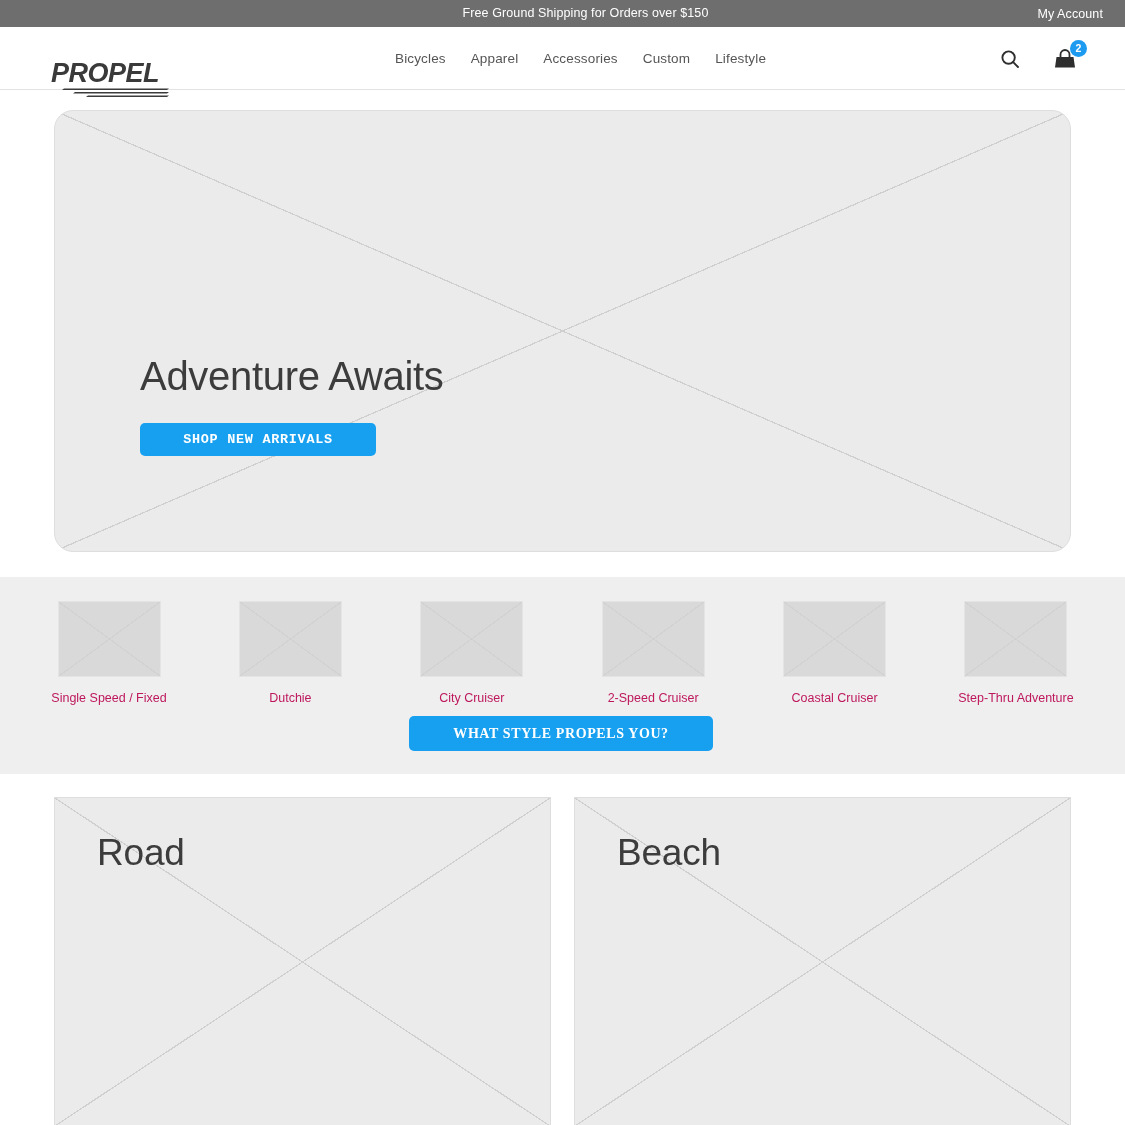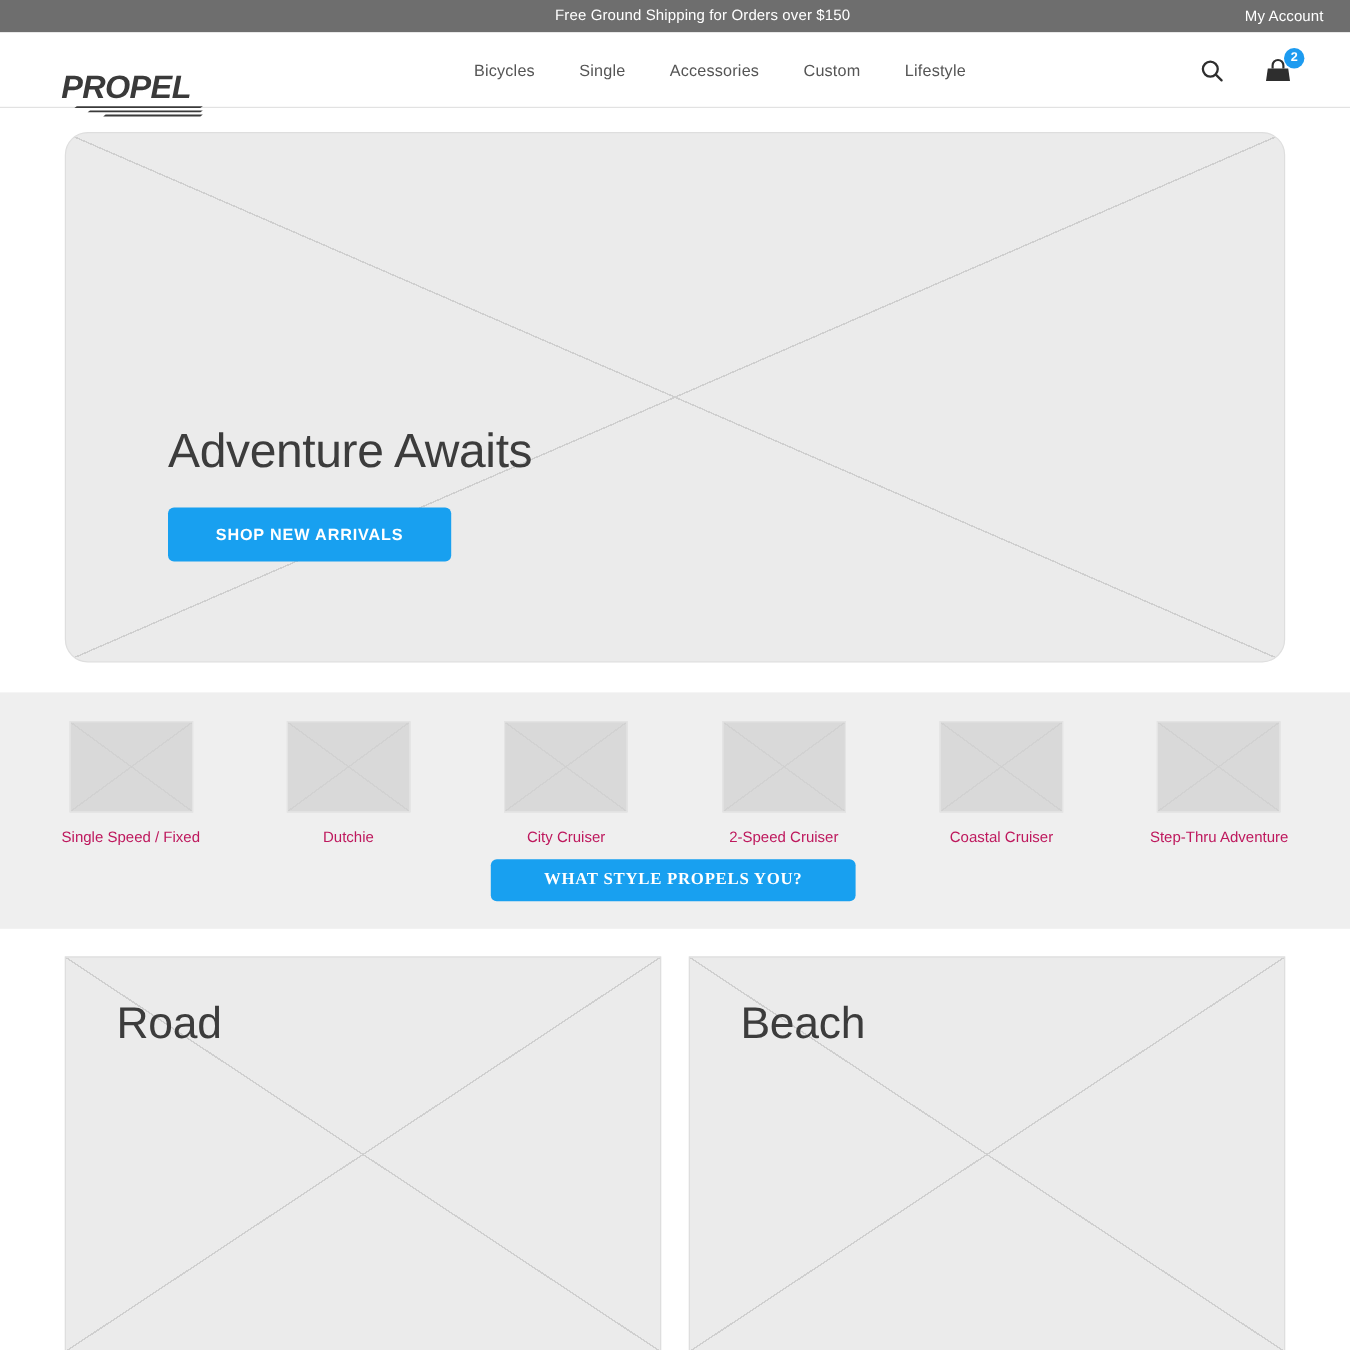--- a/index.html
+++ b/index.html
@@ -55,21 +55,21 @@
   }
   .logo svg { display: block; width: 126px; height: 44px; }
 
   .nav {
     position: absolute;
     left: 395px;
     top: 0;
     height: 63px;
     display: flex;
     align-items: center;
-    gap: 37px;
+    gap: 25px;
     justify-content: flex-end;
   }
   .nav a {
     font-size: 13.5px;
     color: #555555;
     text-decoration: none;
     cursor: pointer;
     white-space: nowrap;
     letter-spacing: .15px;
   }
@@ -170,21 +170,22 @@
     border-radius: 5px;
     font-family: "Liberation Sans", sans-serif;
     font-size: 13.5px;
     font-weight: bold;
     letter-spacing: .7px;
     cursor: pointer;
   }
   .hero-cta {
     margin-top: 25px;
     width: 236px;
-    height: 45px;
+    height: 33px;
+    font-family: Liberation Mono, monospace;
   }
 
   
   .strip {
     position: absolute;
     left: 0;
     top: 577px;
     width: 1125px;
     height: 197px;
     background: #efefef;
@@ -273,21 +274,21 @@
       <g fill="#3a3a3a">
         <polygon points="13,32.5 118,32.5 116,34 11,34"></polygon>
         <polygon points="24,36 118,36 116,37.5 22,37.5"></polygon>
         <polygon points="37,39.5 118,39.5 116,41 35,41"></polygon>
       </g>
     </svg>
   </div>
 
   <nav class="nav">
     <a>Bicycles</a>
-    <a>Single</a>
+    <a>Apparel</a>
     <a>Accessories</a>
     <a>Custom</a>
     <a>Lifestyle</a>
   </nav>
 
   <div class="header-actions">
 
     <div class="icon-btn">
       <svg width="20" height="20" viewBox="0 0 20 20">
         <circle cx="8.6" cy="8.6" r="6.2" fill="none" stroke="#2e2e2e" stroke-width="1.9"></circle>

